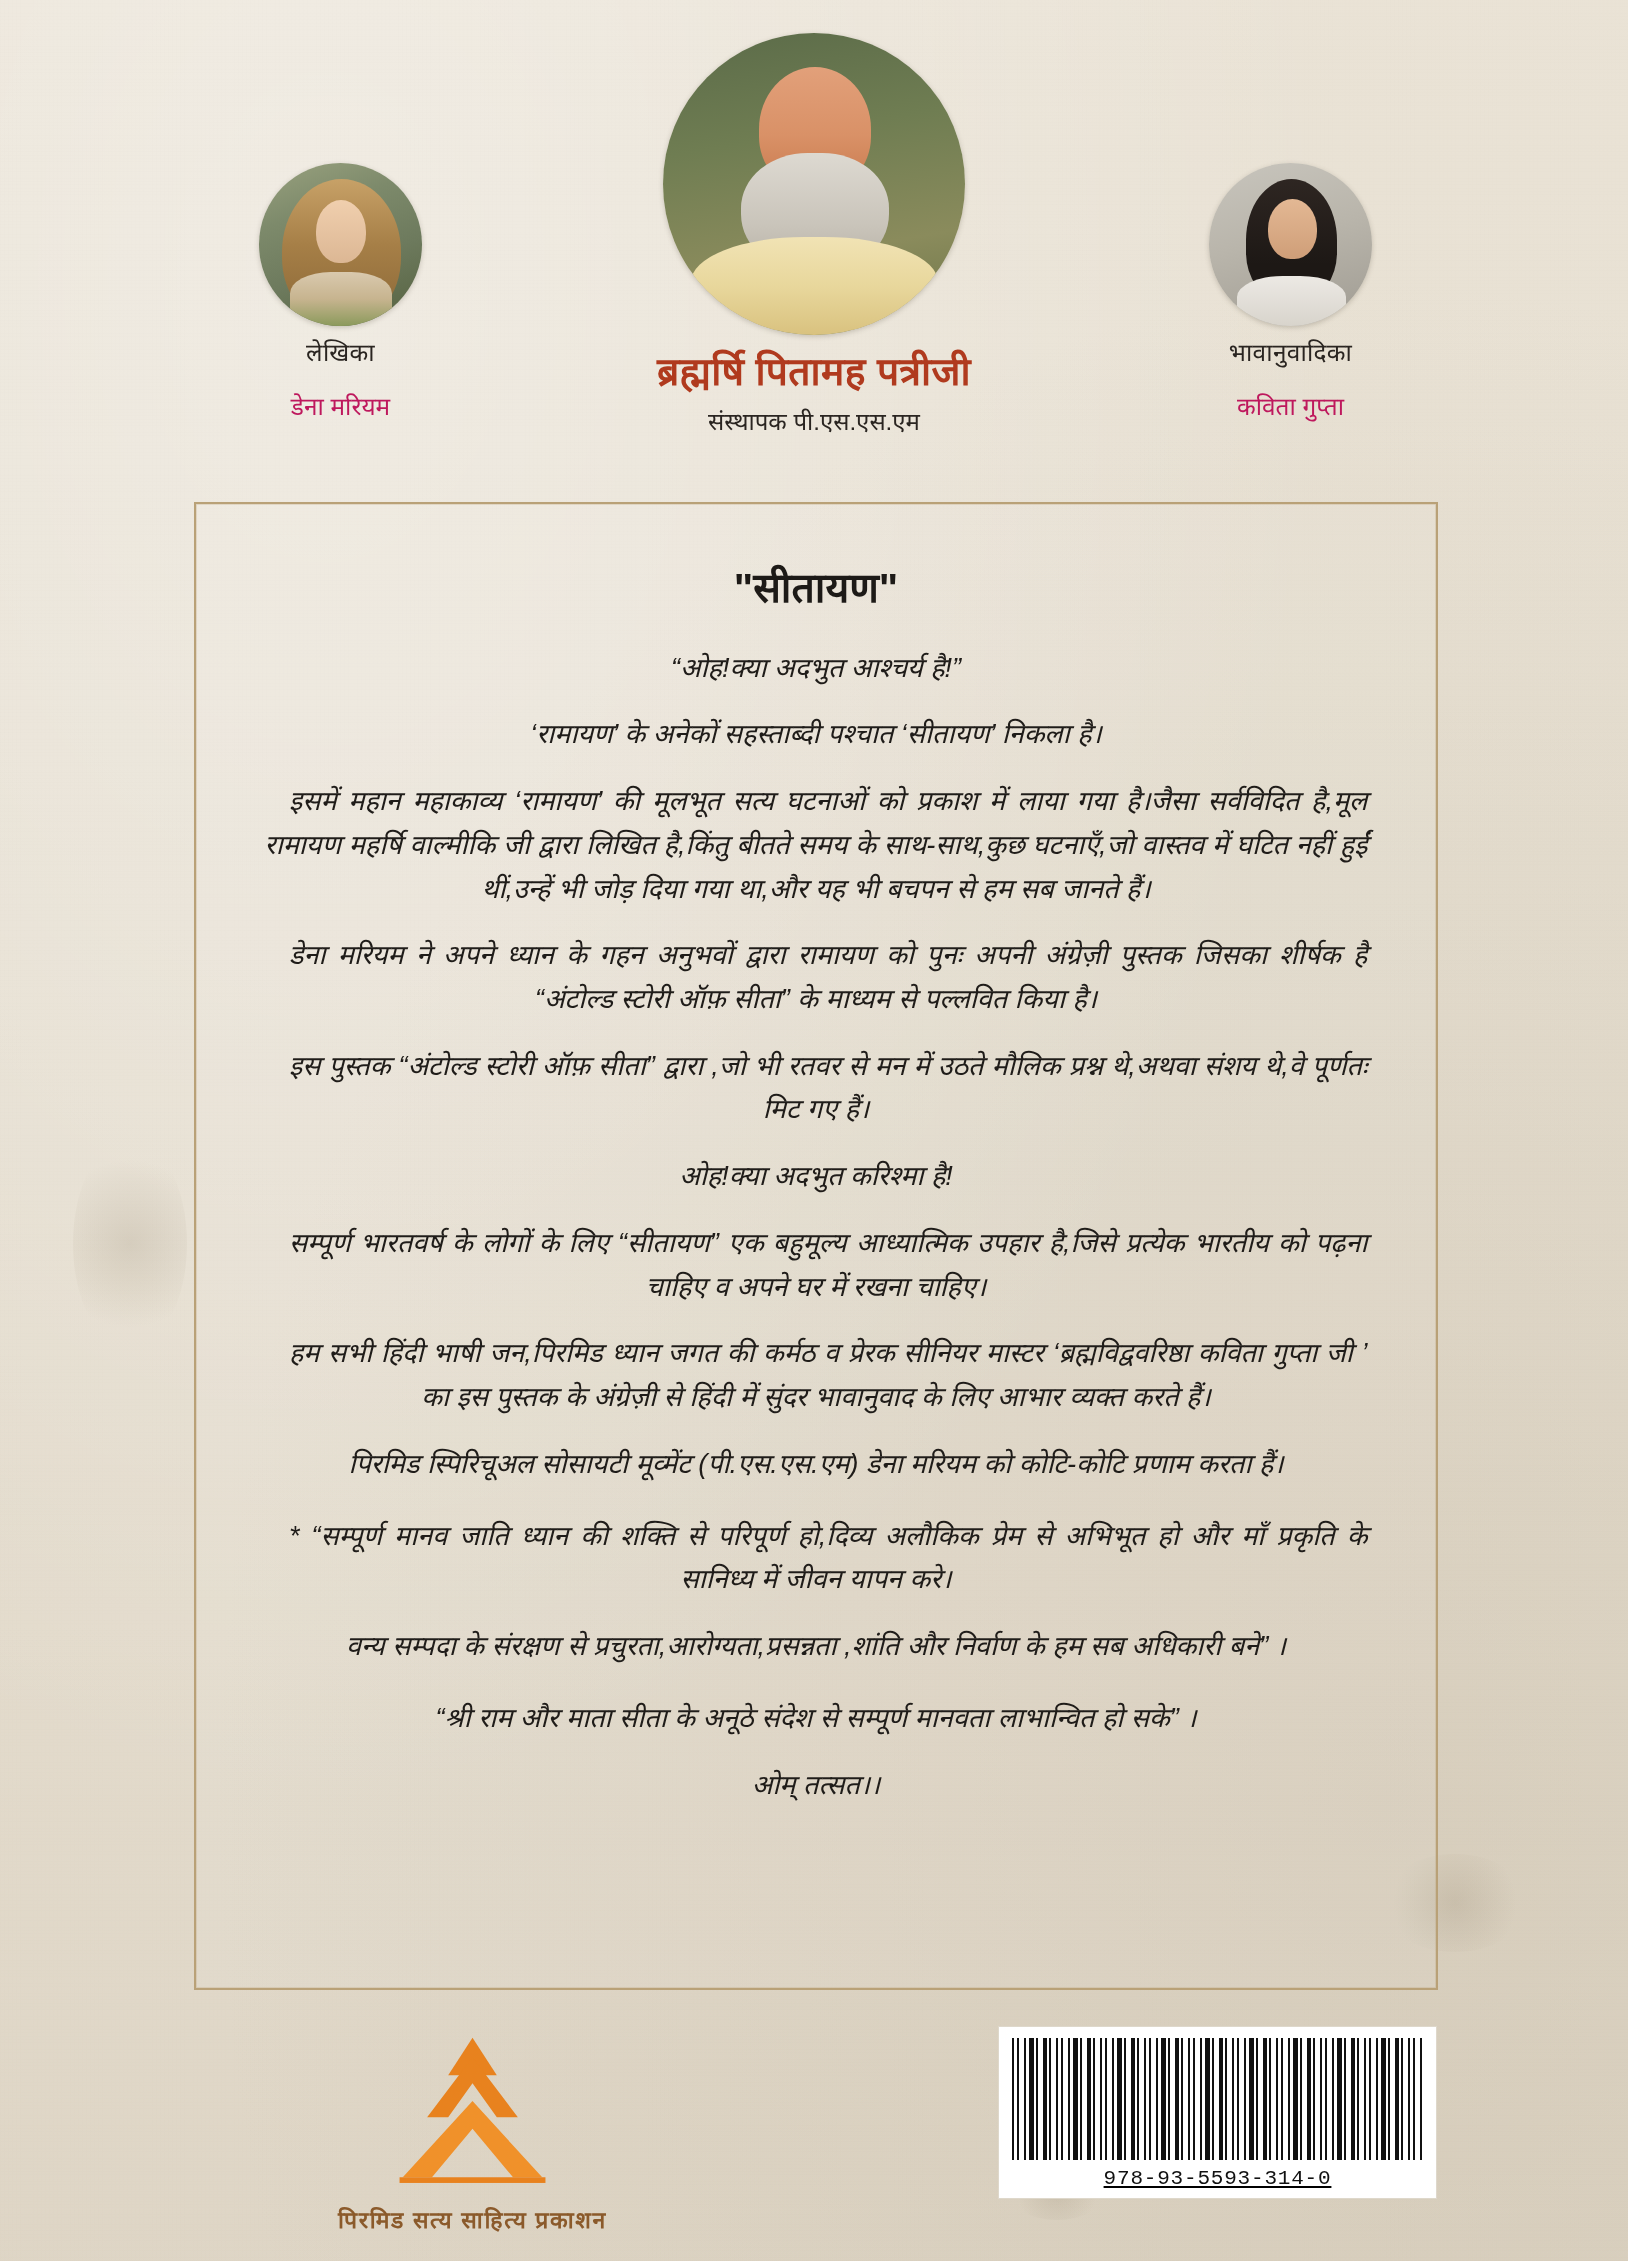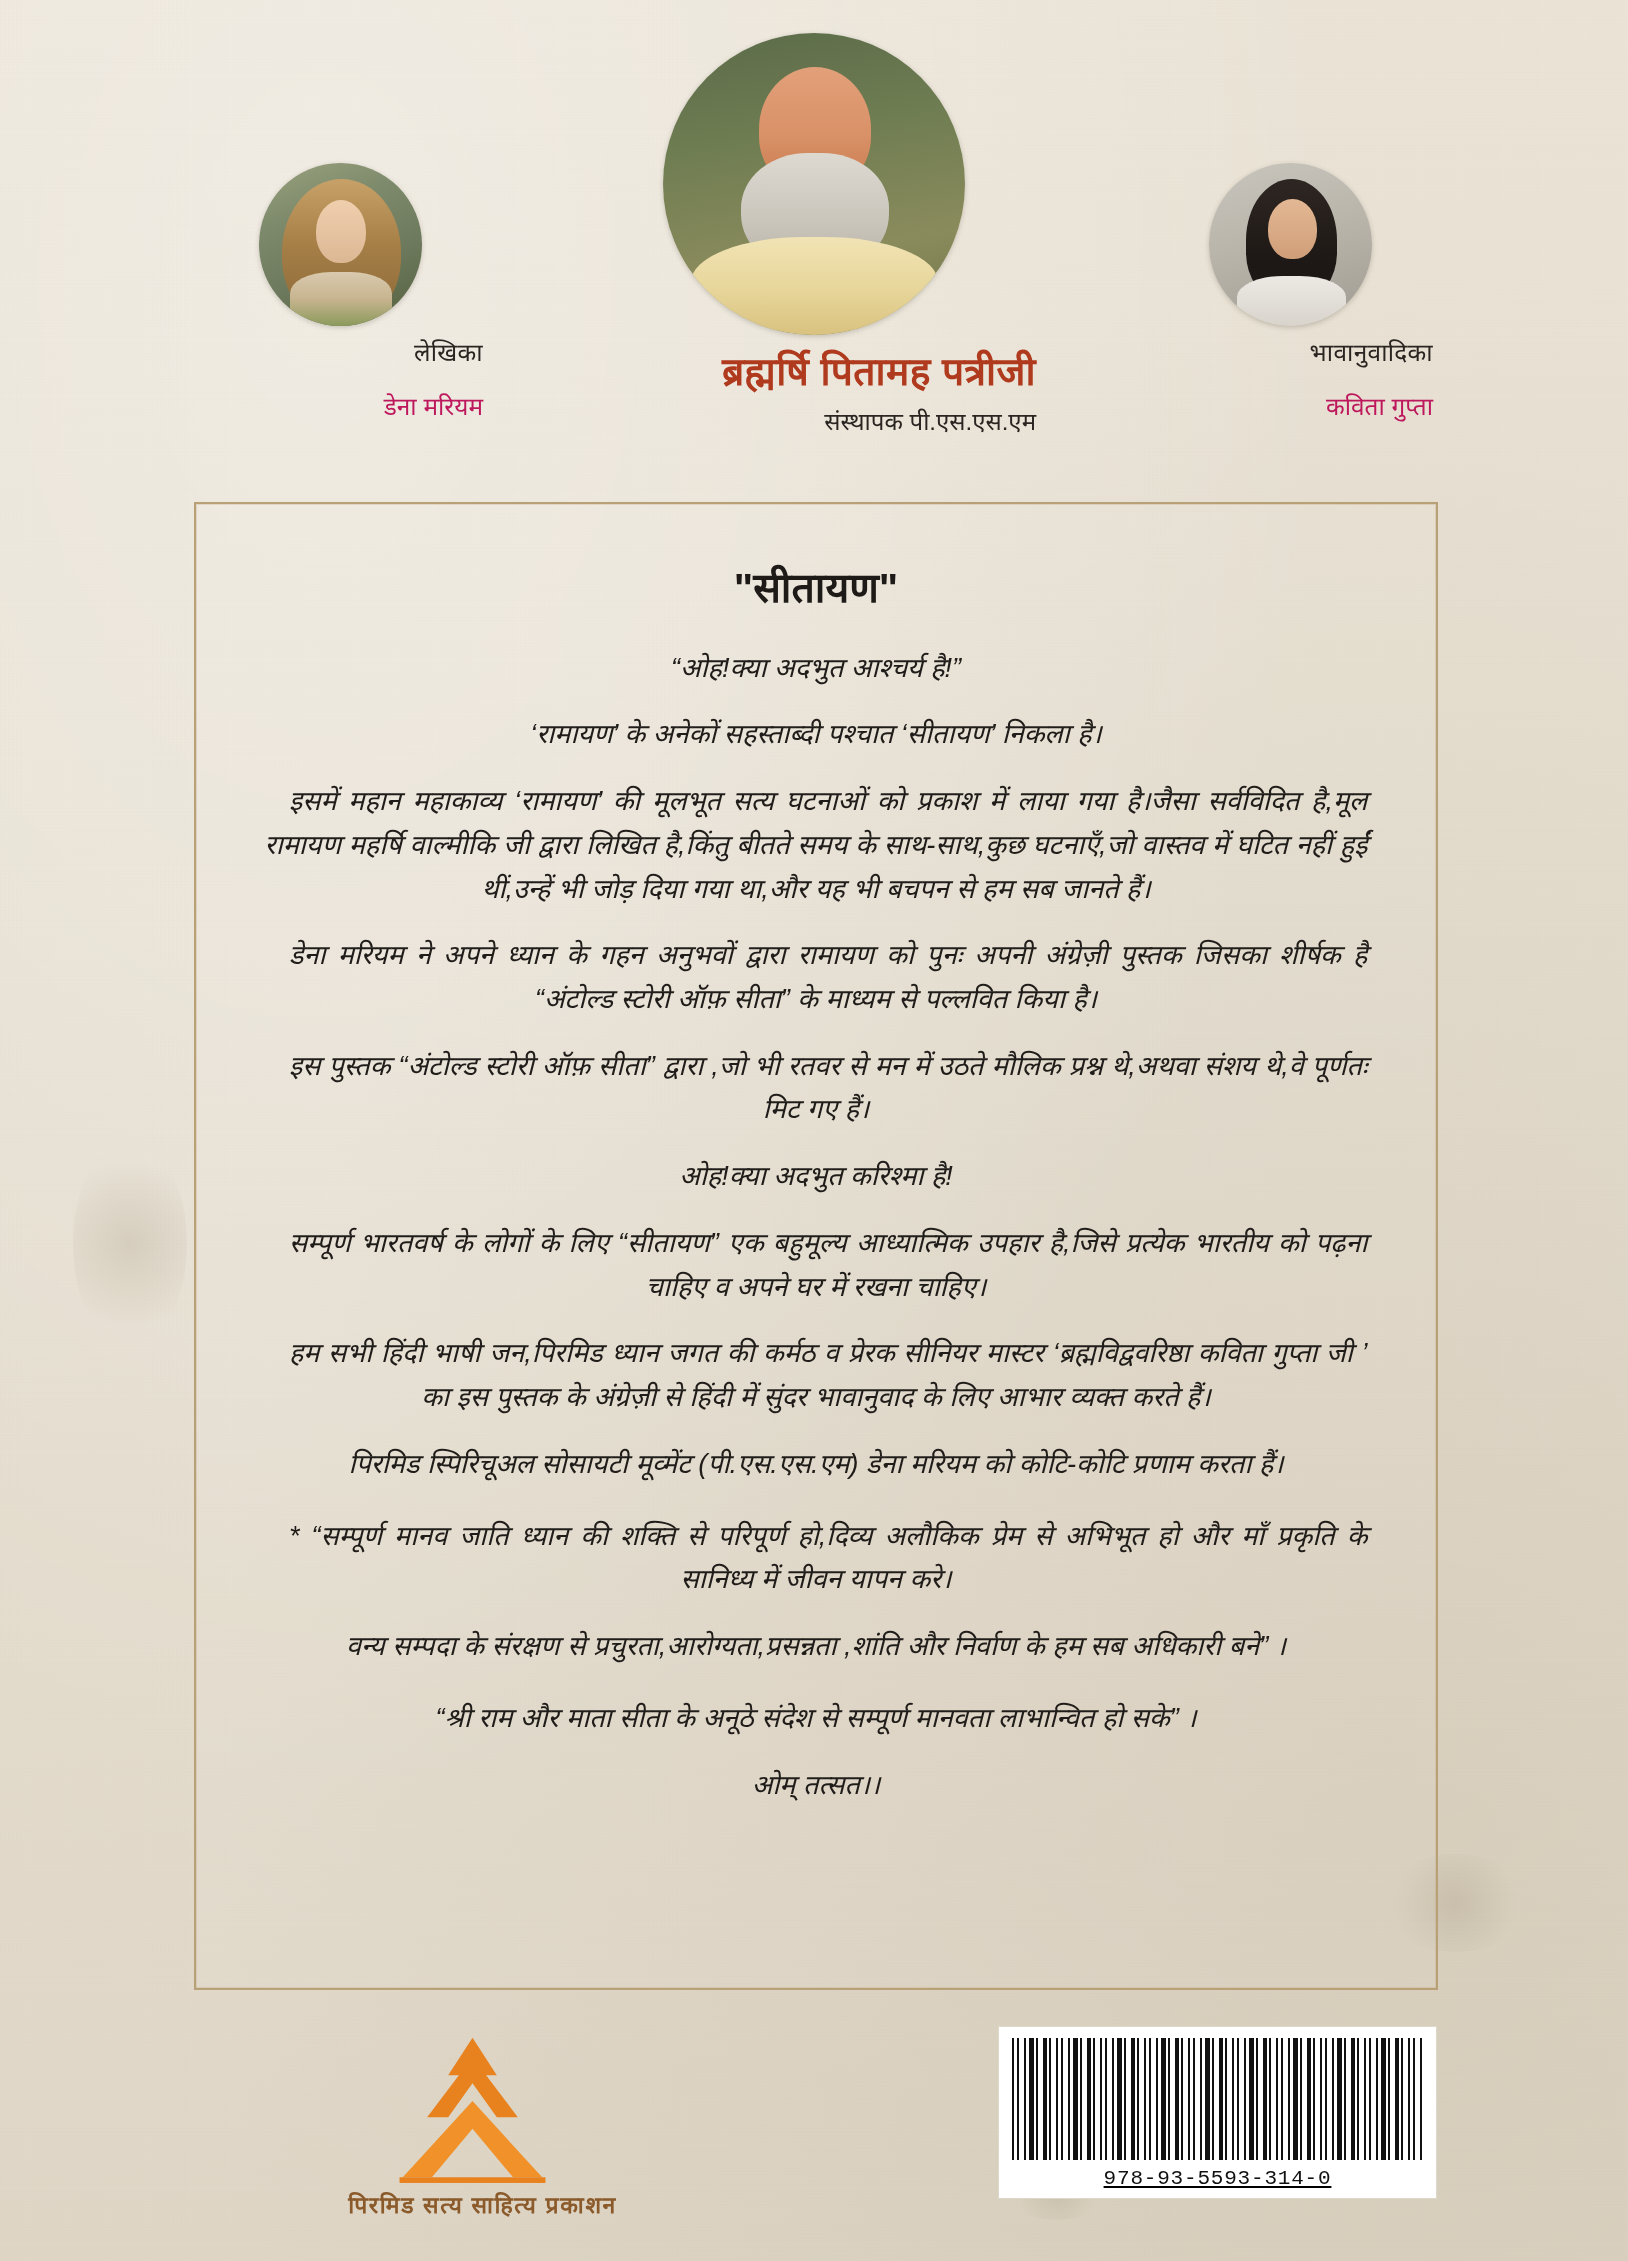--- a/index.html
+++ b/index.html
@@ -43,21 +43,21 @@
   
   .portraits {
     position: absolute;
     top: 0;
     left: 0;
     width: 1629px;
     height: 488px;
   }
   .portrait {
     position: absolute;
-    text-align: right;
+    text-align: center;
   }
   .portrait .photo {
     border-radius: 50%;
     overflow: hidden;
     margin: 0 auto;
     position: relative;
     box-shadow: 0 1.6px 4.9px rgba(80,70,55,0.25);
   }
 
   
@@ -206,26 +206,25 @@
   
   .logo {
     position: absolute;
     left: 328px;
     top: 2033px;
     width: 289px;
     text-align: center;
   }
   .logo svg { display: block; margin: 0 auto; }
   .logo-text {
-    margin-top: 1px;
+    margin-top: 16px;
     font-size: 23px;
     color: #8b5a2b;
     letter-spacing: 1.6px;
     font-weight: bold;
-    text-align: right;
   }
 
   .barcode {
     position: absolute;
     left: 998px;
     top: 2026px;
     width: 439px;
     background: #ffffff;
     padding: 11.4px 13px 8.1px 13px;
     box-sizing: border-box;

